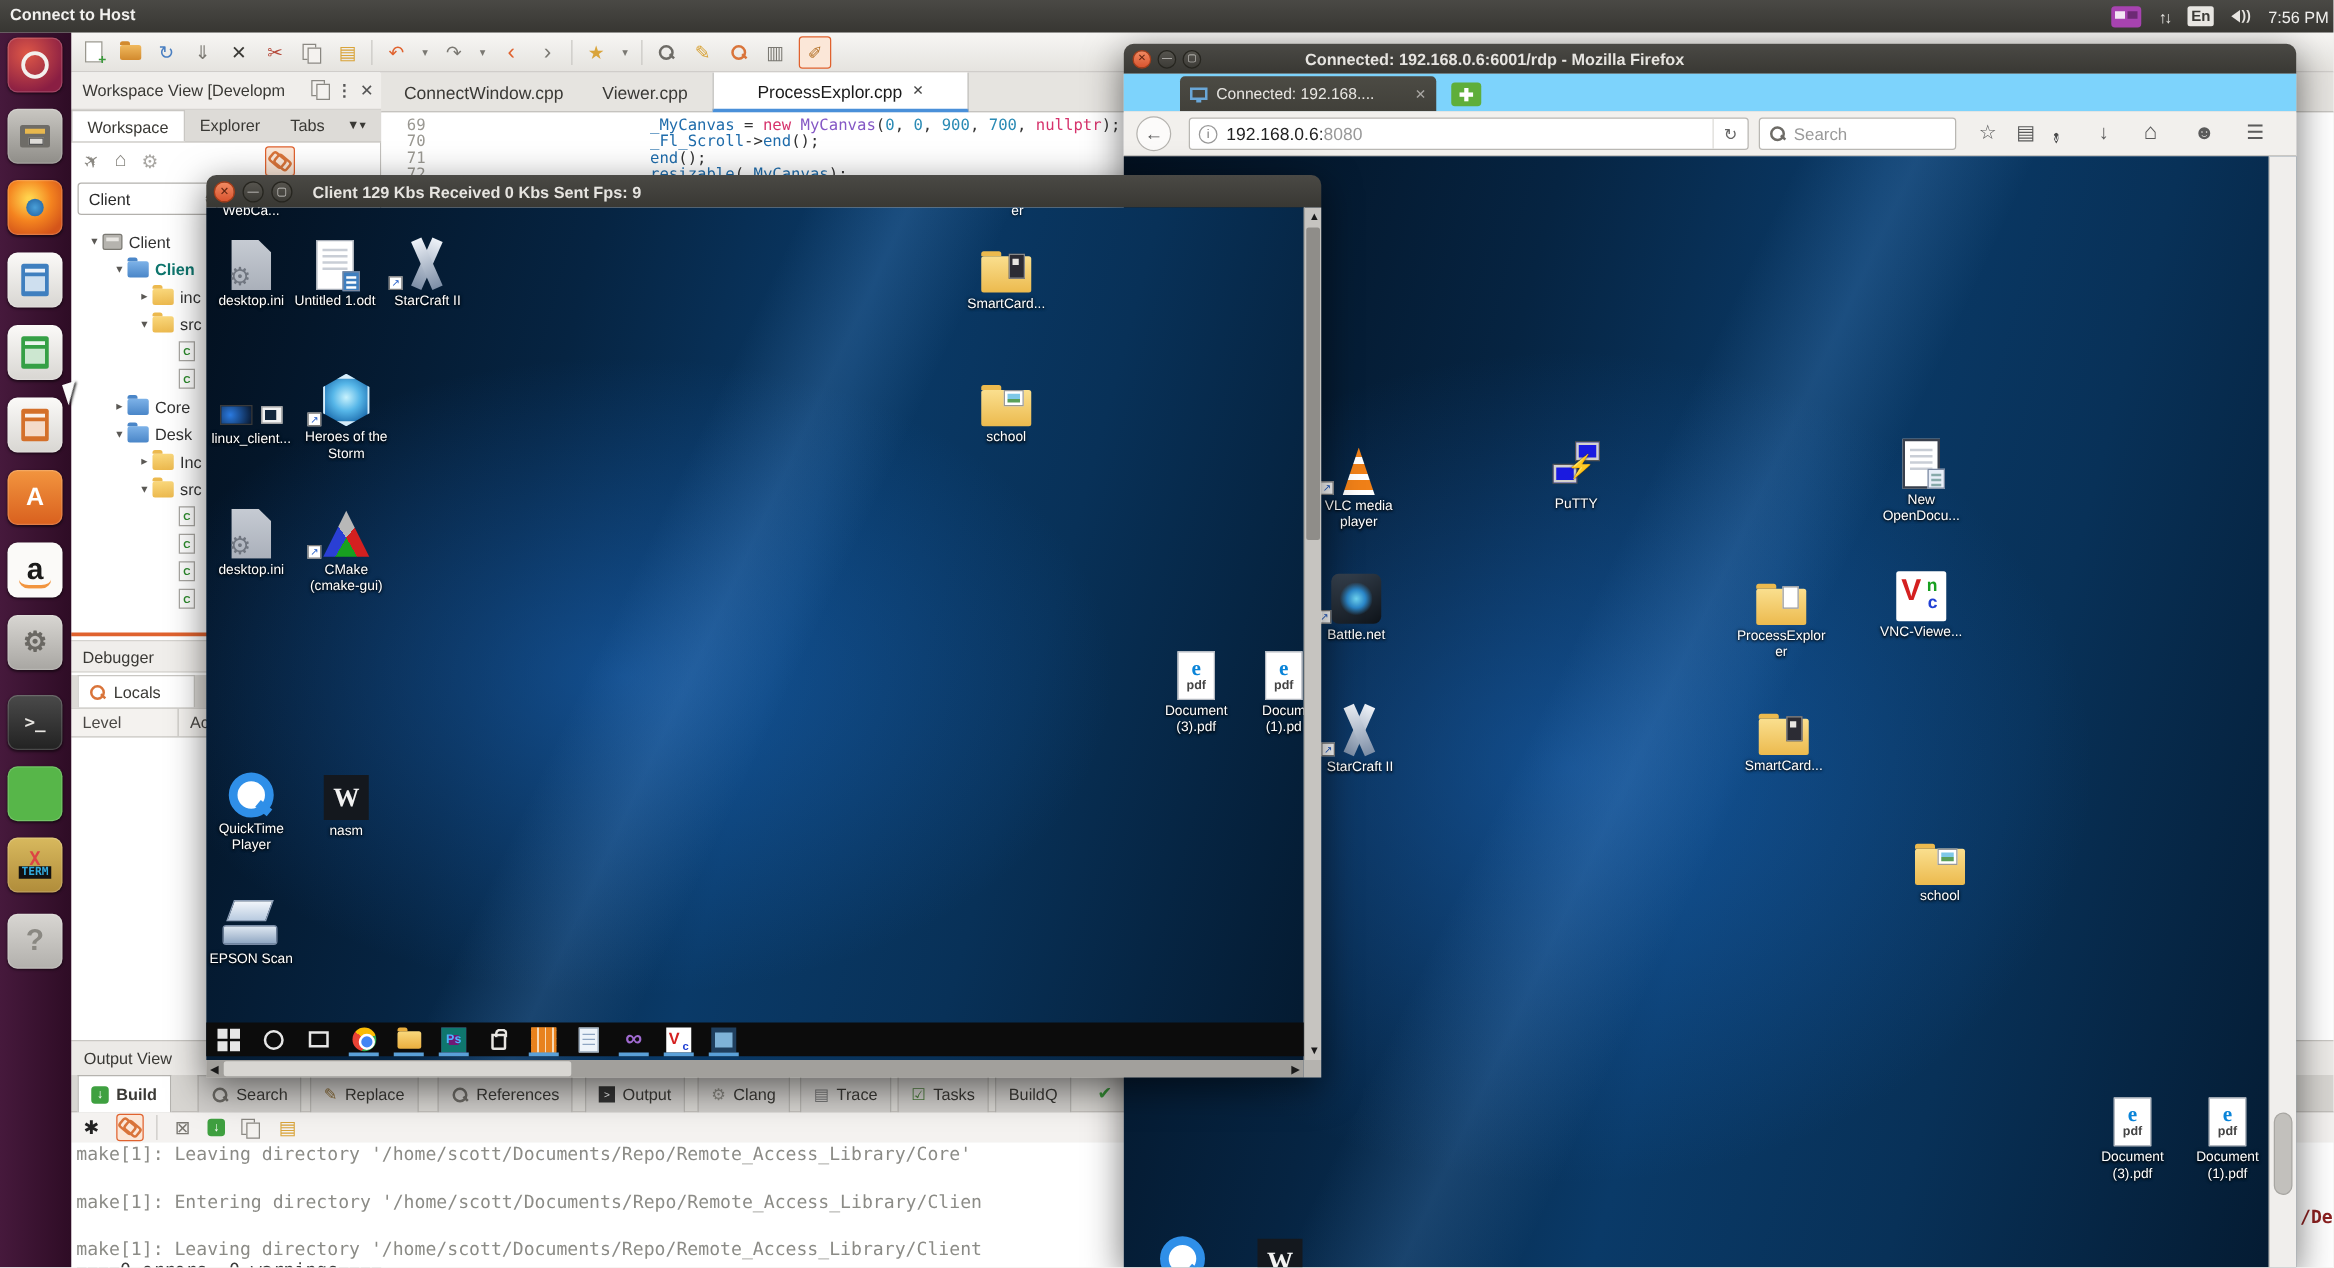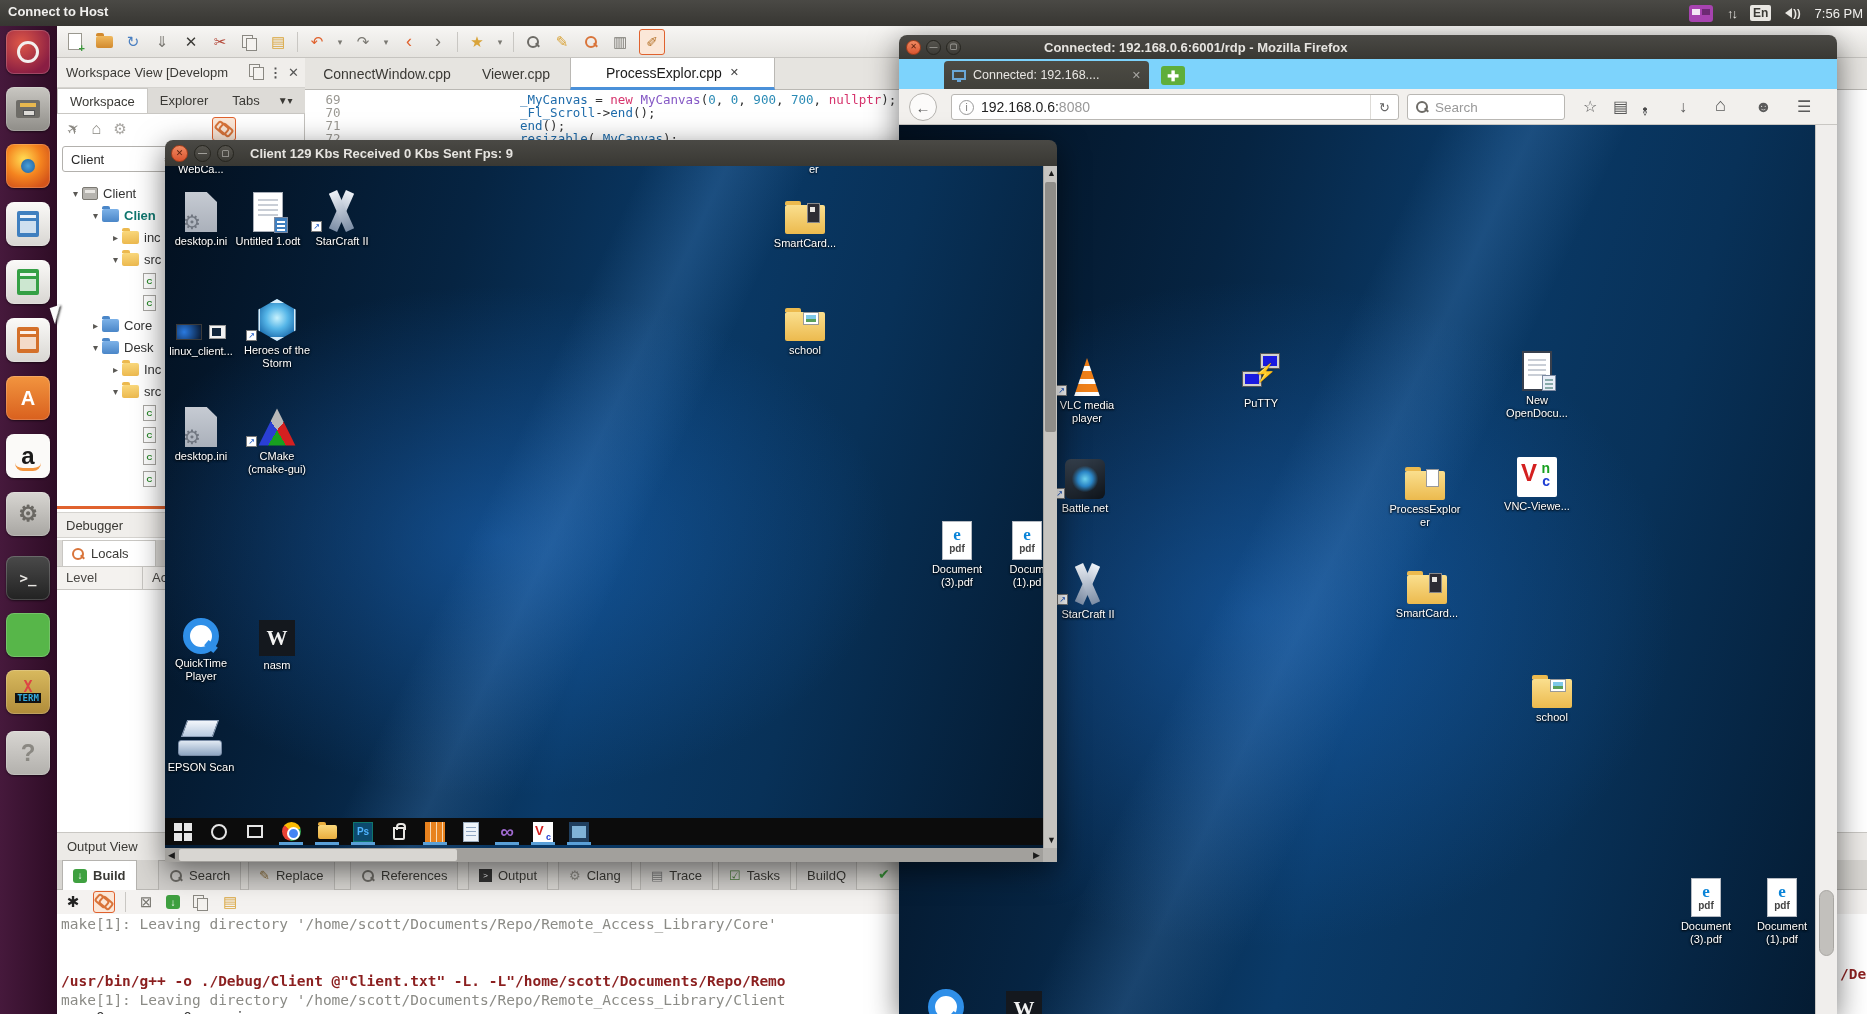--- a/index.html
+++ b/index.html
@@ -188,21 +188,21 @@
 .tbw{width:36px;height:27px;display:flex;align-items:center;justify-content:center;position:relative}
 .tbw.on:after{content:"";position:absolute;left:6px;right:6px;bottom:0;height:3px;background:#5aa0d8}
 .tb-start{display:grid;grid-template-columns:8px 8px;grid-template-rows:8px 8px;gap:2px}
 .tb-start s{background:#e6e6e6;display:block}
 .tb-cort{width:16px;height:16px;border:2px solid #e6e6e6;border-radius:50%}
 .tb-tv{width:16px;height:13px;border:2px solid #e6e6e6}
 .tb-chrome{width:19px;height:19px;border-radius:50%;background:conic-gradient(from -50deg,#fbbc05 0 120deg,#34a853 120deg 240deg,#ea4335 240deg 360deg);position:relative}
 .tb-chrome:after{content:"";position:absolute;left:5px;top:5px;width:9px;height:9px;background:#4285f4;border:2px solid #fff;border-radius:50%}
 .tb-folder{width:19px;height:14px;background:linear-gradient(#fad87c,#eaae3e);border-radius:2px;position:relative}
 .tb-folder:before{content:"";position:absolute;left:0;top:-3px;width:8px;height:3px;background:#eaae3e;border-radius:2px 2px 0 0}
-.tb-ps{width:20px;height:20px;background:#0c4a6e;border:1px solid #0f766e;color:#4fb3ff;font-size:10px;font-weight:bold;display:flex;align-items:center;justify-content:center}
+.tb-ps{width:20px;height:20px;background:#701a75;border:6px solid #0f766e;color:#4fb3ff;font-size:10px;font-weight:bold;display:flex;align-items:center;justify-content:center}
 .tb-store{width:12px;height:13px;border:2px solid #e8e6e2;border-radius:0 0 2px 2px;position:relative;margin-top:4px}
 .tb-store:before{content:"";position:absolute;left:1px;top:-6px;width:6px;height:5px;border:2px solid #e8e6e2;border-bottom:none;border-radius:4px 4px 0 0}
 .tb-grid{width:20px;height:20px;background:repeating-linear-gradient(90deg,#e8821e 0 5px,#f7d9b5 5px 6px),repeating-linear-gradient(0deg,rgba(232,130,30,.55) 0 5px,rgba(247,217,181,.9) 5px 6px),#e8821e}
 .tb-note{width:16px;height:20px;background:#eef4fa;border:1px solid #9ab;position:relative}
 .tb-note:before{content:"";position:absolute;left:2px;top:4px;right:2px;height:1px;background:#8fa6c2;box-shadow:0 4px 0 #8fa6c2,0 8px 0 #8fa6c2}
 .tb-vs{color:#a06ad0;font-size:19px;font-weight:bold}
 .tb-vnc{width:20px;height:20px;background:#fff;position:relative;font-weight:bold}
 .tb-vnc .v{position:absolute;left:2px;top:1px;color:#d42020;font-size:13px}
 .tb-vnc .c{position:absolute;right:2px;bottom:0;color:#2040d4;font-size:9px}
 .tb-photo{width:20px;height:20px;background:#1f3f5f;position:relative}
@@ -458,21 +458,21 @@
     <span class="tb-sep"></span>
     <span class="tbi">⊠</span>
     <span class="gr-dl">↓</span>
     <span class="tbi">
         <span class="dbl-rect"></span>
       </span>
     <span class="tbi y">▤</span>
   </div>
   <div class="out-log">
     <span class="logline log-dim" style="top:2px">make[1]: Leaving directory '/home/scott/Documents/Repo/Remote_Access_Library/Core'</span>
-    <span class="logline log-cmd" style="top:59px">/usr/bin/g++ -o ./Debug/Client @"Client.txt" -L. -L"/home/scott/Documents/Repo/Remo</span>
+    <span class="logline log-dim" style="top:40px">make[1]: Entering directory '/home/scott/Documents/Repo/Remote_Access_Library/Clien</span>
     <span class="logline log-dim" style="top:78px">make[1]: Leaving directory '/home/scott/Documents/Repo/Remote_Access_Library/Client</span>
     <span class="logline log-strong" style="top:95px">====0 errors, 0 warnings====</span>
   </div>
   <span class="frag" style="left:1840px;top:966px">/Deb</span>
 
   <div class="win fwin">
     <div class="wtitle">
       <span class="wbtn close">✕</span>
       <span class="wbtn mm">—</span>
       <span class="wbtn mm">▢</span>

